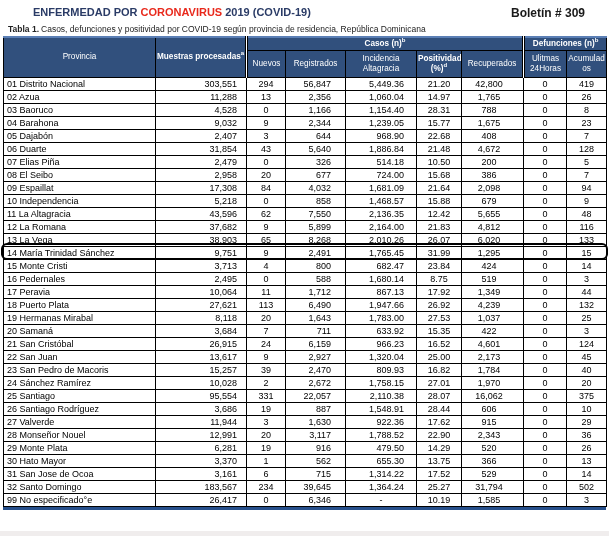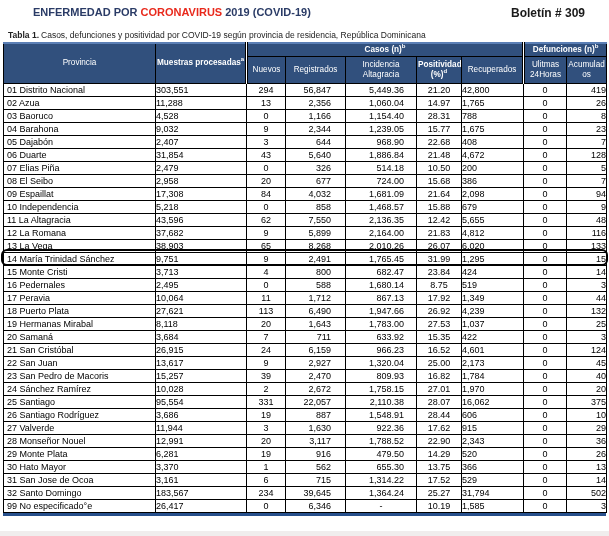--- a/index.html
+++ b/index.html
@@ -7,21 +7,21 @@
   body {
     width:609px; height:536px; overflow:hidden; background:#fff; position:relative;
     font-family:"Liberation Sans","DejaVu Sans",sans-serif;
     -webkit-font-smoothing:antialiased;
   }
   .topbar { display:flex; justify-content:space-between; align-items:flex-start; padding:6px 24px 0 33px; }
   .title { font-size:11px; font-weight:bold; color:var(--title-navy,#2a3b66); letter-spacing:0; }
   .title span + span { margin-left:3px; }
   .title .red { color:var(--accent-red,#e8291c); }
   .bulletin { font-size:12px; font-weight:bold; color:#1a1a1a; }
-  .caption { font-size:8.5px; color:#222; margin:10px 0 2px 8px; }
+  .caption { font-size:8.5px; color:#222; margin:4px 0 2px 8px; }
   .caption b { margin-right:2px; }
 
   .table-wrap { position:relative; margin:0 3px; }
   table {
     width:603px; border-collapse:collapse; table-layout:fixed;
     border-top:2px solid #5b7fb5;
   }
   th, td { border:1px solid #000; overflow:hidden; }
   thead th {
     background:var(--header-bg,#31507d); color:#fff; font-weight:normal;
@@ -30,28 +30,28 @@
   tr.h1 th { height:13px; }
   tr.h2 th { height:27px; }
   .bold { font-weight:bold; }
   .nowrap { white-space:nowrap; }
   .brk { word-break:break-all; }
   .dbl { border-left:3px double #000; }
   sup { font-size:6px; line-height:0; }
 
   tbody td { height:12.5px; font-size:9px; line-height:12px; color:#000; padding:0; vertical-align:middle; white-space:nowrap; }
   tbody td:nth-child(1){ text-align:left;  padding-left:3px; }
-  tbody td:nth-child(2){ text-align:left; padding-right:9px; }
+  tbody td:nth-child(2){ text-align:right; padding-right:9px; }
   tbody td:nth-child(3){ text-align:center;margin-left:20px; }
   tbody td:nth-child(4){ text-align:right; padding-right:14px; }
   tbody td:nth-child(5){ text-align:right; padding-right:12px; }
   tbody td:nth-child(6){ text-align:center;margin-left:45px; }
-  tbody td:nth-child(7){ text-align:left; padding-right:7px; }
+  tbody td:nth-child(7){ text-align:center; padding-right:7px; }
   tbody td:nth-child(8){ text-align:center; }
-  tbody td:nth-child(9){ text-align:right; }
+  tbody td:nth-child(9){ text-align:center; }
 
   .bottom-line { height:3px; background:var(--bottom-line,#27508c); width:603px; }
   .hl-box { position:absolute; border:2px solid #000; border-radius:6px; background:transparent; pointer-events:none; }
   .page-foot { position:absolute; left:0; right:0; bottom:0; height:5px; background:#f0eded; }
 </style>
 </head>
 <body>
 
 <div class="page">
 

